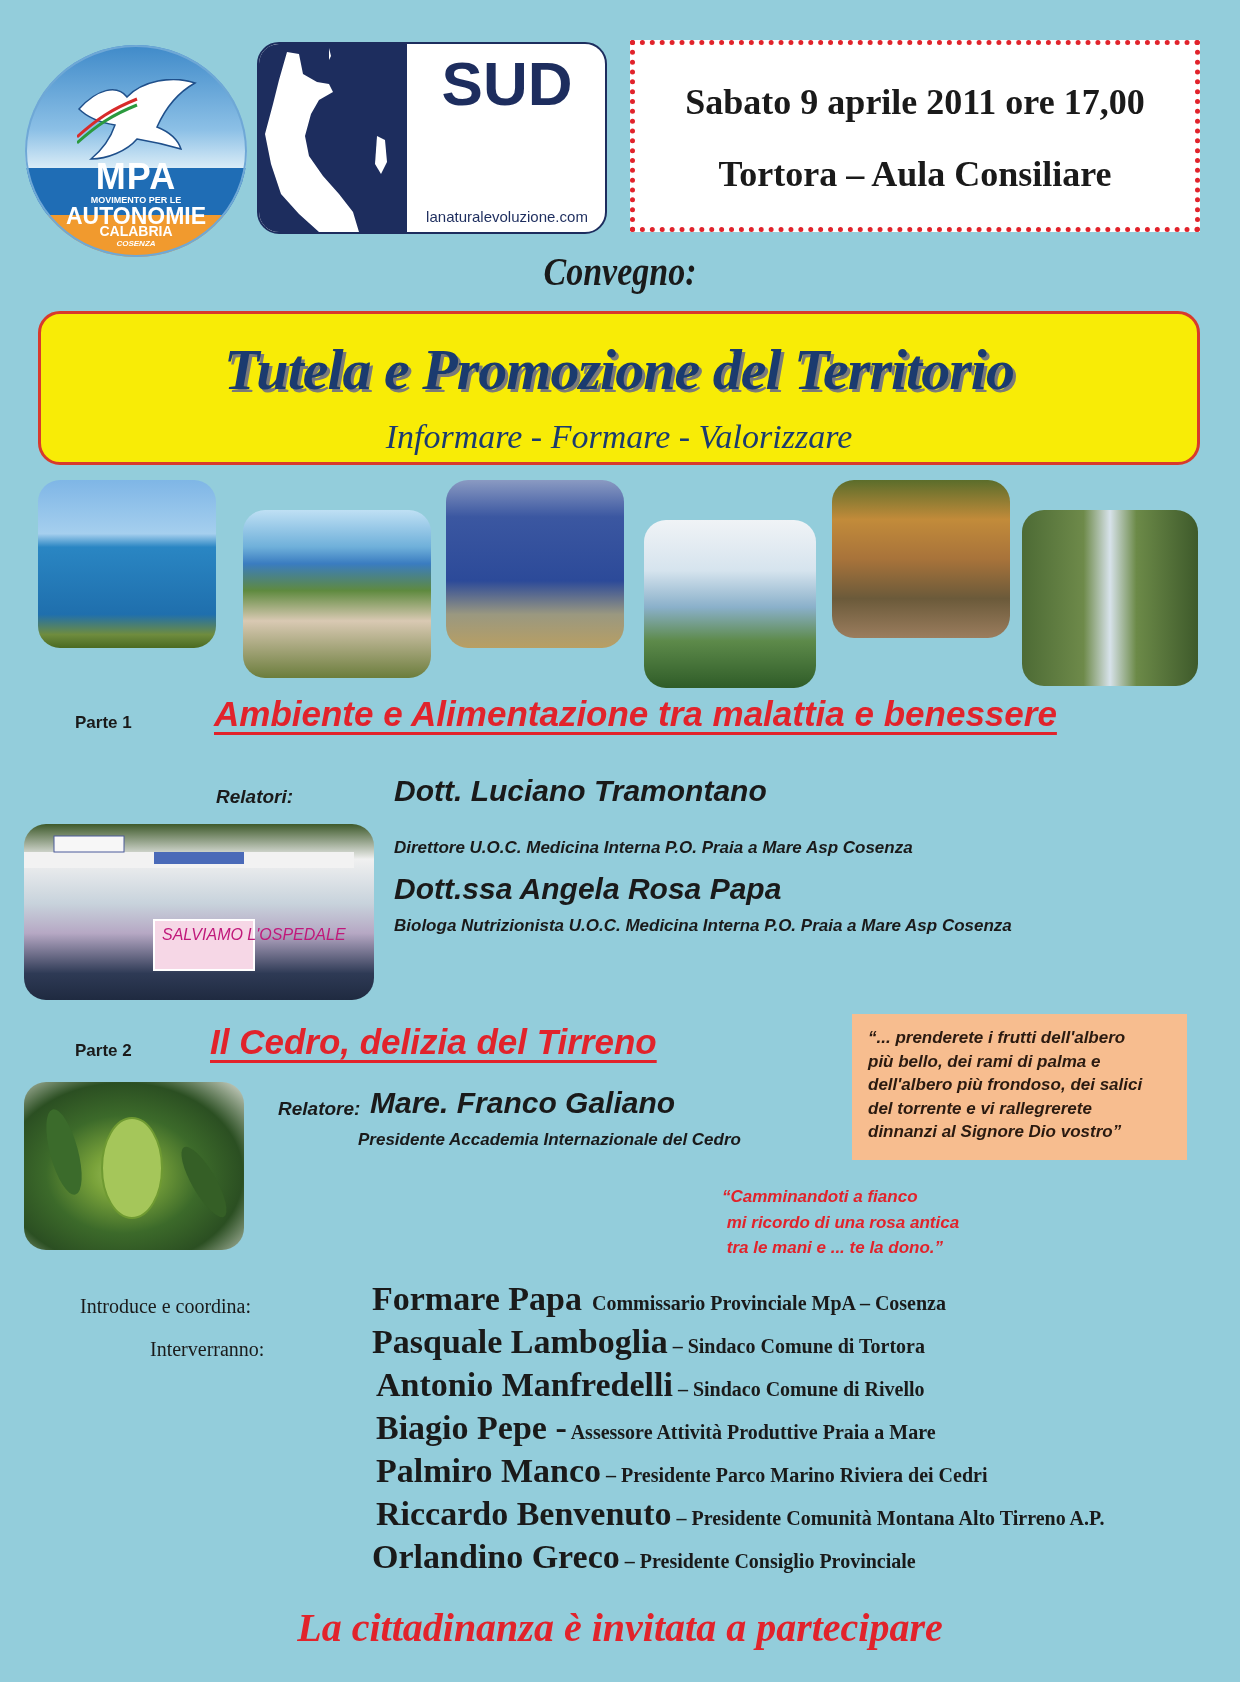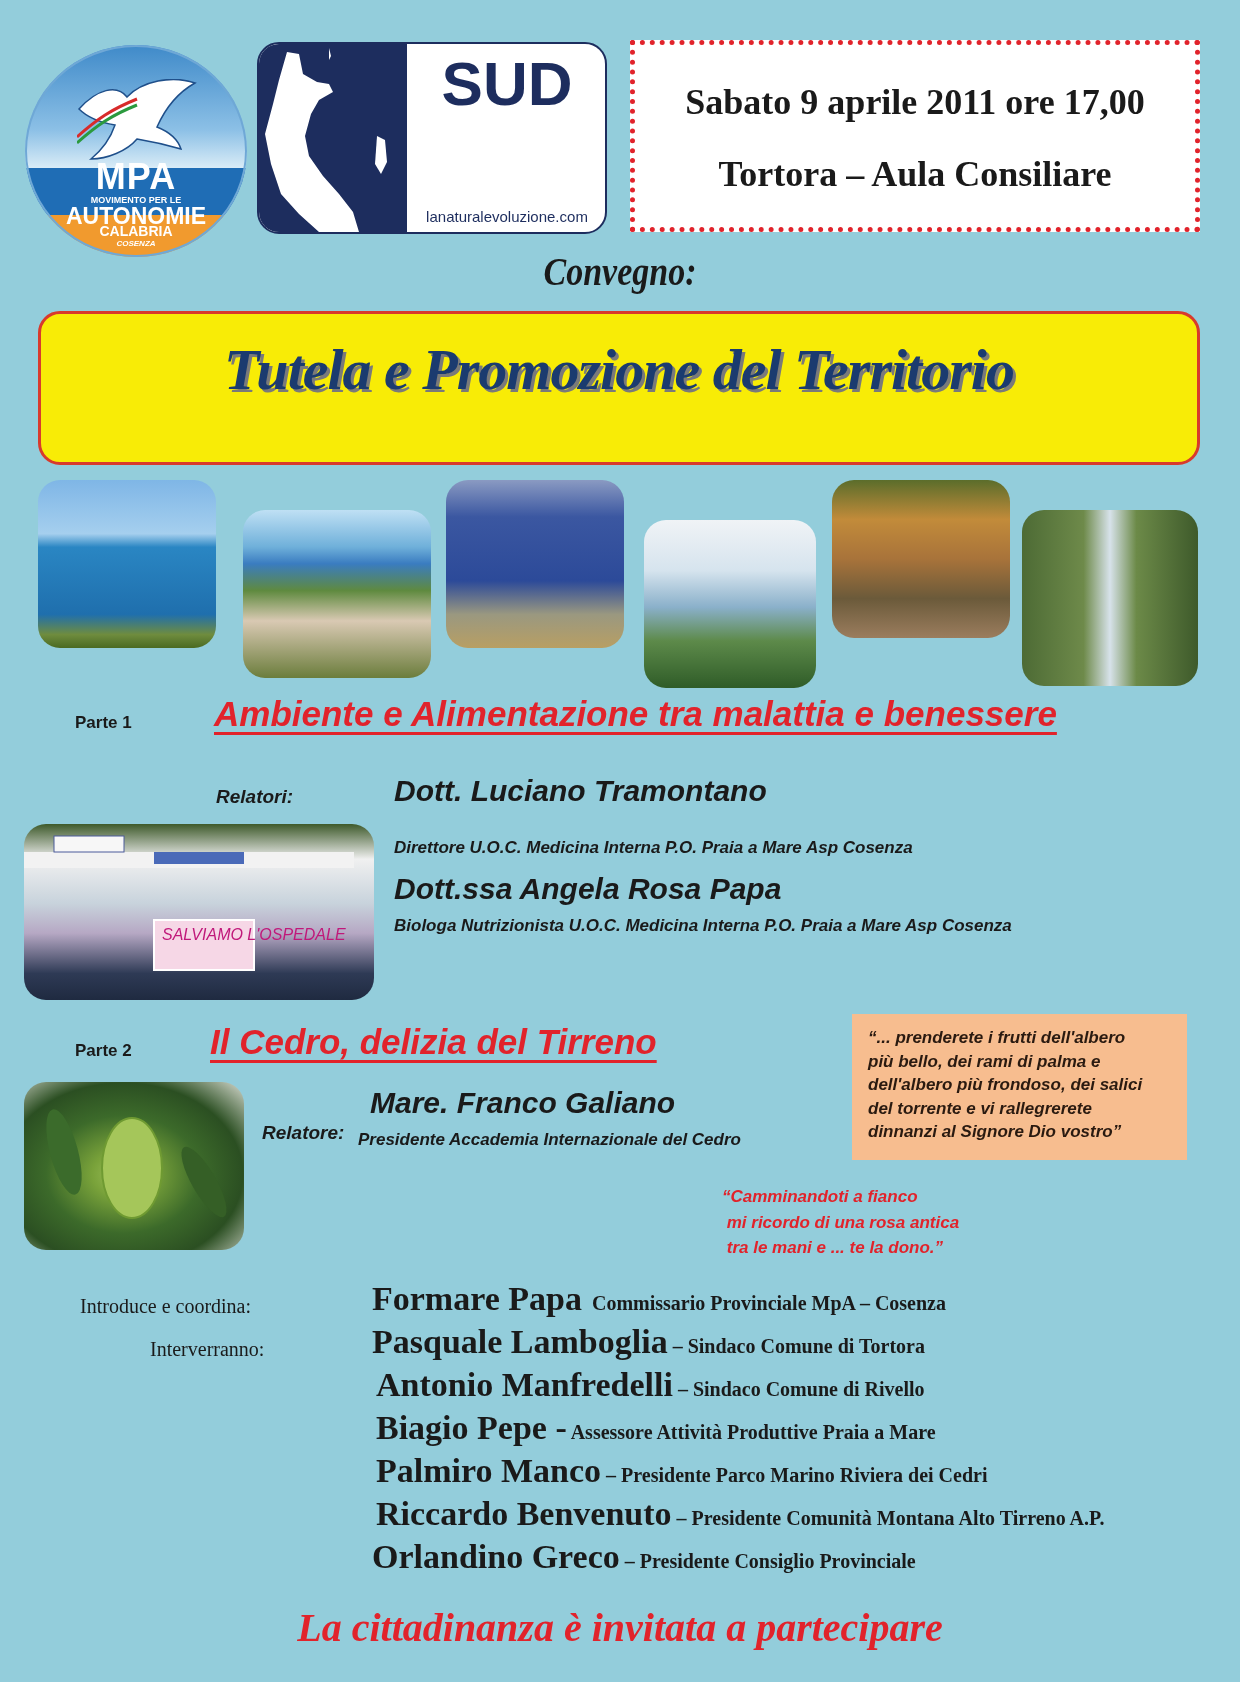--- a/index.html
+++ b/index.html
@@ -89,20 +89,21 @@
 
 <div class="abs date-box">
   <div class="date-line1">Sabato  9 aprile 2011  ore 17,00</div>
   <div class="date-line2">Tortora – Aula Consiliare</div>
 </div>
 
 <div class="abs convegno">Convegno:</div>
 
 <div class="abs title-box">
   <div class="title-main">Tutela e Promozione del Territorio</div>
+  <div class="title-sub">Informare - Formare - Valorizzare</div>
 </div>
 
 <div class="abs photo p1"></div>
 <div class="abs photo p2"></div>
 <div class="abs photo p3"></div>
 <div class="abs photo p4"></div>
 <div class="abs photo p5"></div>
 <div class="abs photo p6"></div>
 
 <div class="abs parte" style="left:75px; top:713px;">Parte 1</div>
@@ -129,21 +130,21 @@
 <div class="abs part-heading" style="left:210px; top:1022px; font-size:35px; white-space:nowrap;">Il Cedro, delizia del Tirreno</div>
 
 <div class="abs photo p8">
   <svg width="220" height="168" viewBox="0 0 220 168">
     <ellipse cx="108" cy="86" rx="30" ry="50" fill="#a5c65a" stroke="#6f9a32" stroke-width="2"></ellipse>
     <ellipse cx="40" cy="70" rx="14" ry="44" fill="#3b6b2b" transform="rotate(-15 40 70)"></ellipse>
     <ellipse cx="180" cy="100" rx="12" ry="40" fill="#355f26" transform="rotate(-30 180 100)"></ellipse>
   </svg>
 </div>
 
-<div class="abs relatori-label" style="left:262px; top:1098px;margin-top:24px;">Relatore:</div>
+<div class="abs relatori-label" style="left:278px; top:1098px;">Relatore:</div>
 <div class="abs speaker-name" style="left:370px; top:1086px; white-space:nowrap;">Mare. Franco Galiano</div>
 <div class="abs speaker-role" style="left:358px; top:1130px; white-space:nowrap;">Presidente Accademia Internazionale del Cedro</div>
 
 <div class="abs quote-box">
   <div>“... prenderete i frutti dell'albero</div>
   <div>più bello, dei rami di palma e</div>
   <div>dell'albero più frondoso, dei salici</div>
   <div>del torrente e vi rallegrerete</div>
   <div>dinnanzi al Signore Dio vostro”</div>
 </div>

